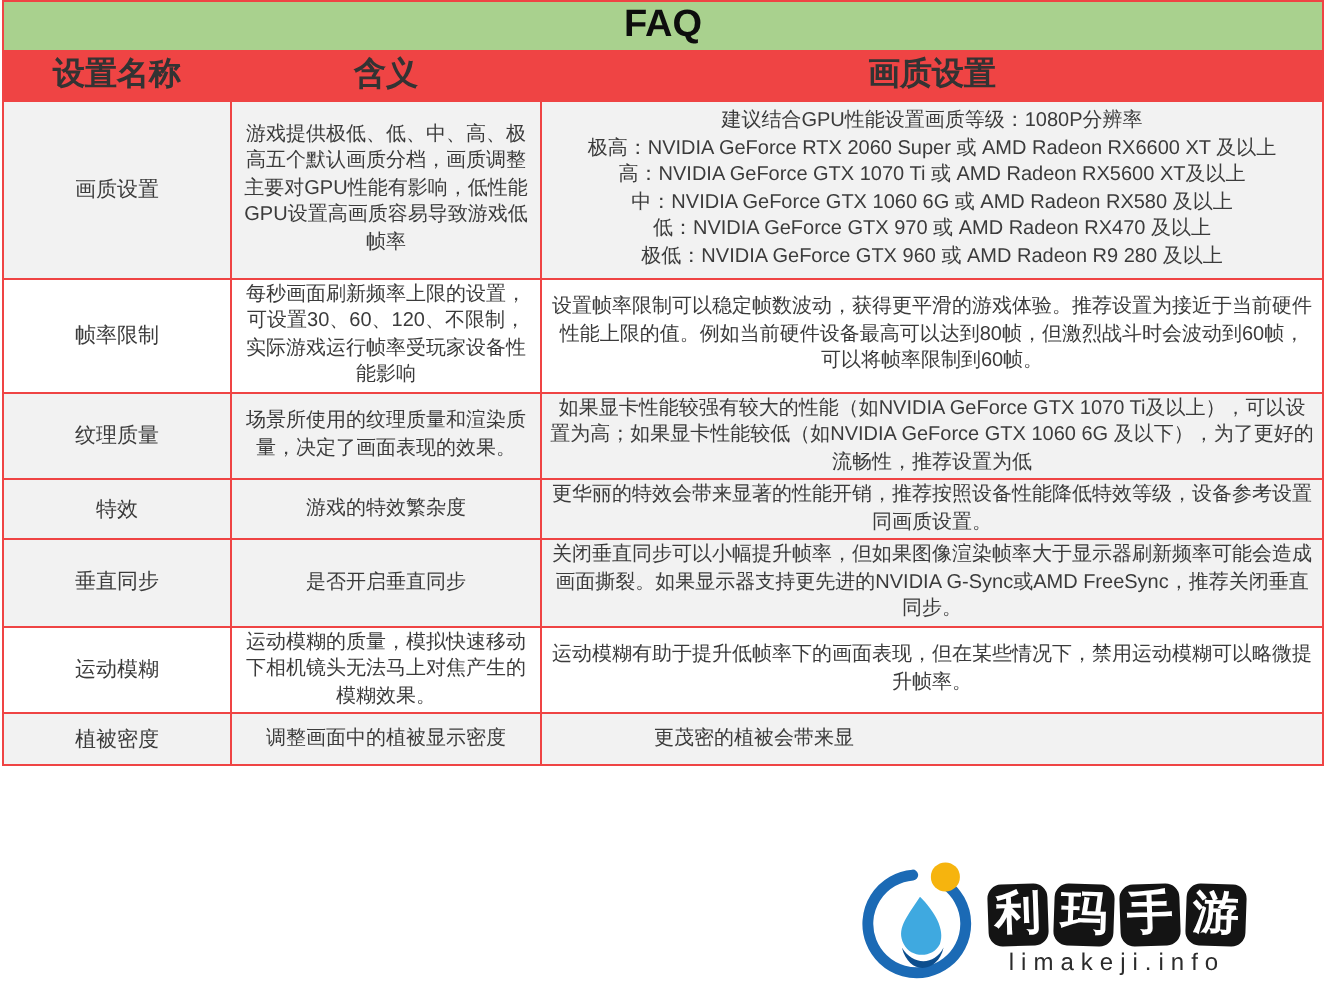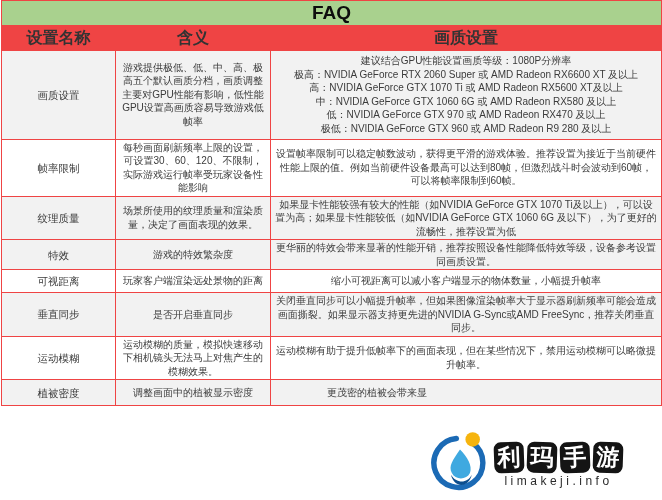--- a/index.html
+++ b/index.html
@@ -97,25 +97,20 @@
   <tr class="gray" style="height:40px">
     <td class="name-cell">纹理质量</td>
     <td>场景所使用的纹理质量和渲染质量，决定了画面表现的效果。</td>
     <td>如果显卡性能较强有较大的性能（如NVIDIA GeForce GTX 1070 Ti及以上），可以设置为高；如果显卡性能较低（如NVIDIA GeForce GTX 1060 6G 及以下），为了更好的流畅性，推荐设置为低</td>
   </tr>
   <tr class="gray" style="height:20px">
     <td class="name-cell">特效</td>
     <td>游戏的特效繁杂度</td>
     <td>更华丽的特效会带来显著的性能开销，推荐按照设备性能降低特效等级，设备参考设置同画质设置。</td>
   </tr>
-  <tr style="height:23px">
-    <td class="name-cell">可视距离</td>
-    <td>玩家客户端渲染远处景物的距离</td>
-    <td>缩小可视距离可以减小客户端显示的物体数量，小幅提升帧率</td>
-  </tr>
   <tr class="gray" style="height:37px">
     <td class="name-cell">垂直同步</td>
     <td>是否开启垂直同步</td>
     <td>关闭垂直同步可以小幅提升帧率，但如果图像渲染帧率大于显示器刷新频率可能会造成画面撕裂。如果显示器支持更先进的NVIDIA G-Sync或AMD FreeSync，推荐关闭垂直同步。</td>
   </tr>
   <tr style="height:37px">
     <td class="name-cell">运动模糊</td>
     <td>运动模糊的质量，模拟快速移动下相机镜头无法马上对焦产生的模糊效果。</td>
     <td>运动模糊有助于提升低帧率下的画面表现，但在某些情况下，禁用运动模糊可以略微提升帧率。</td>
   </tr>

